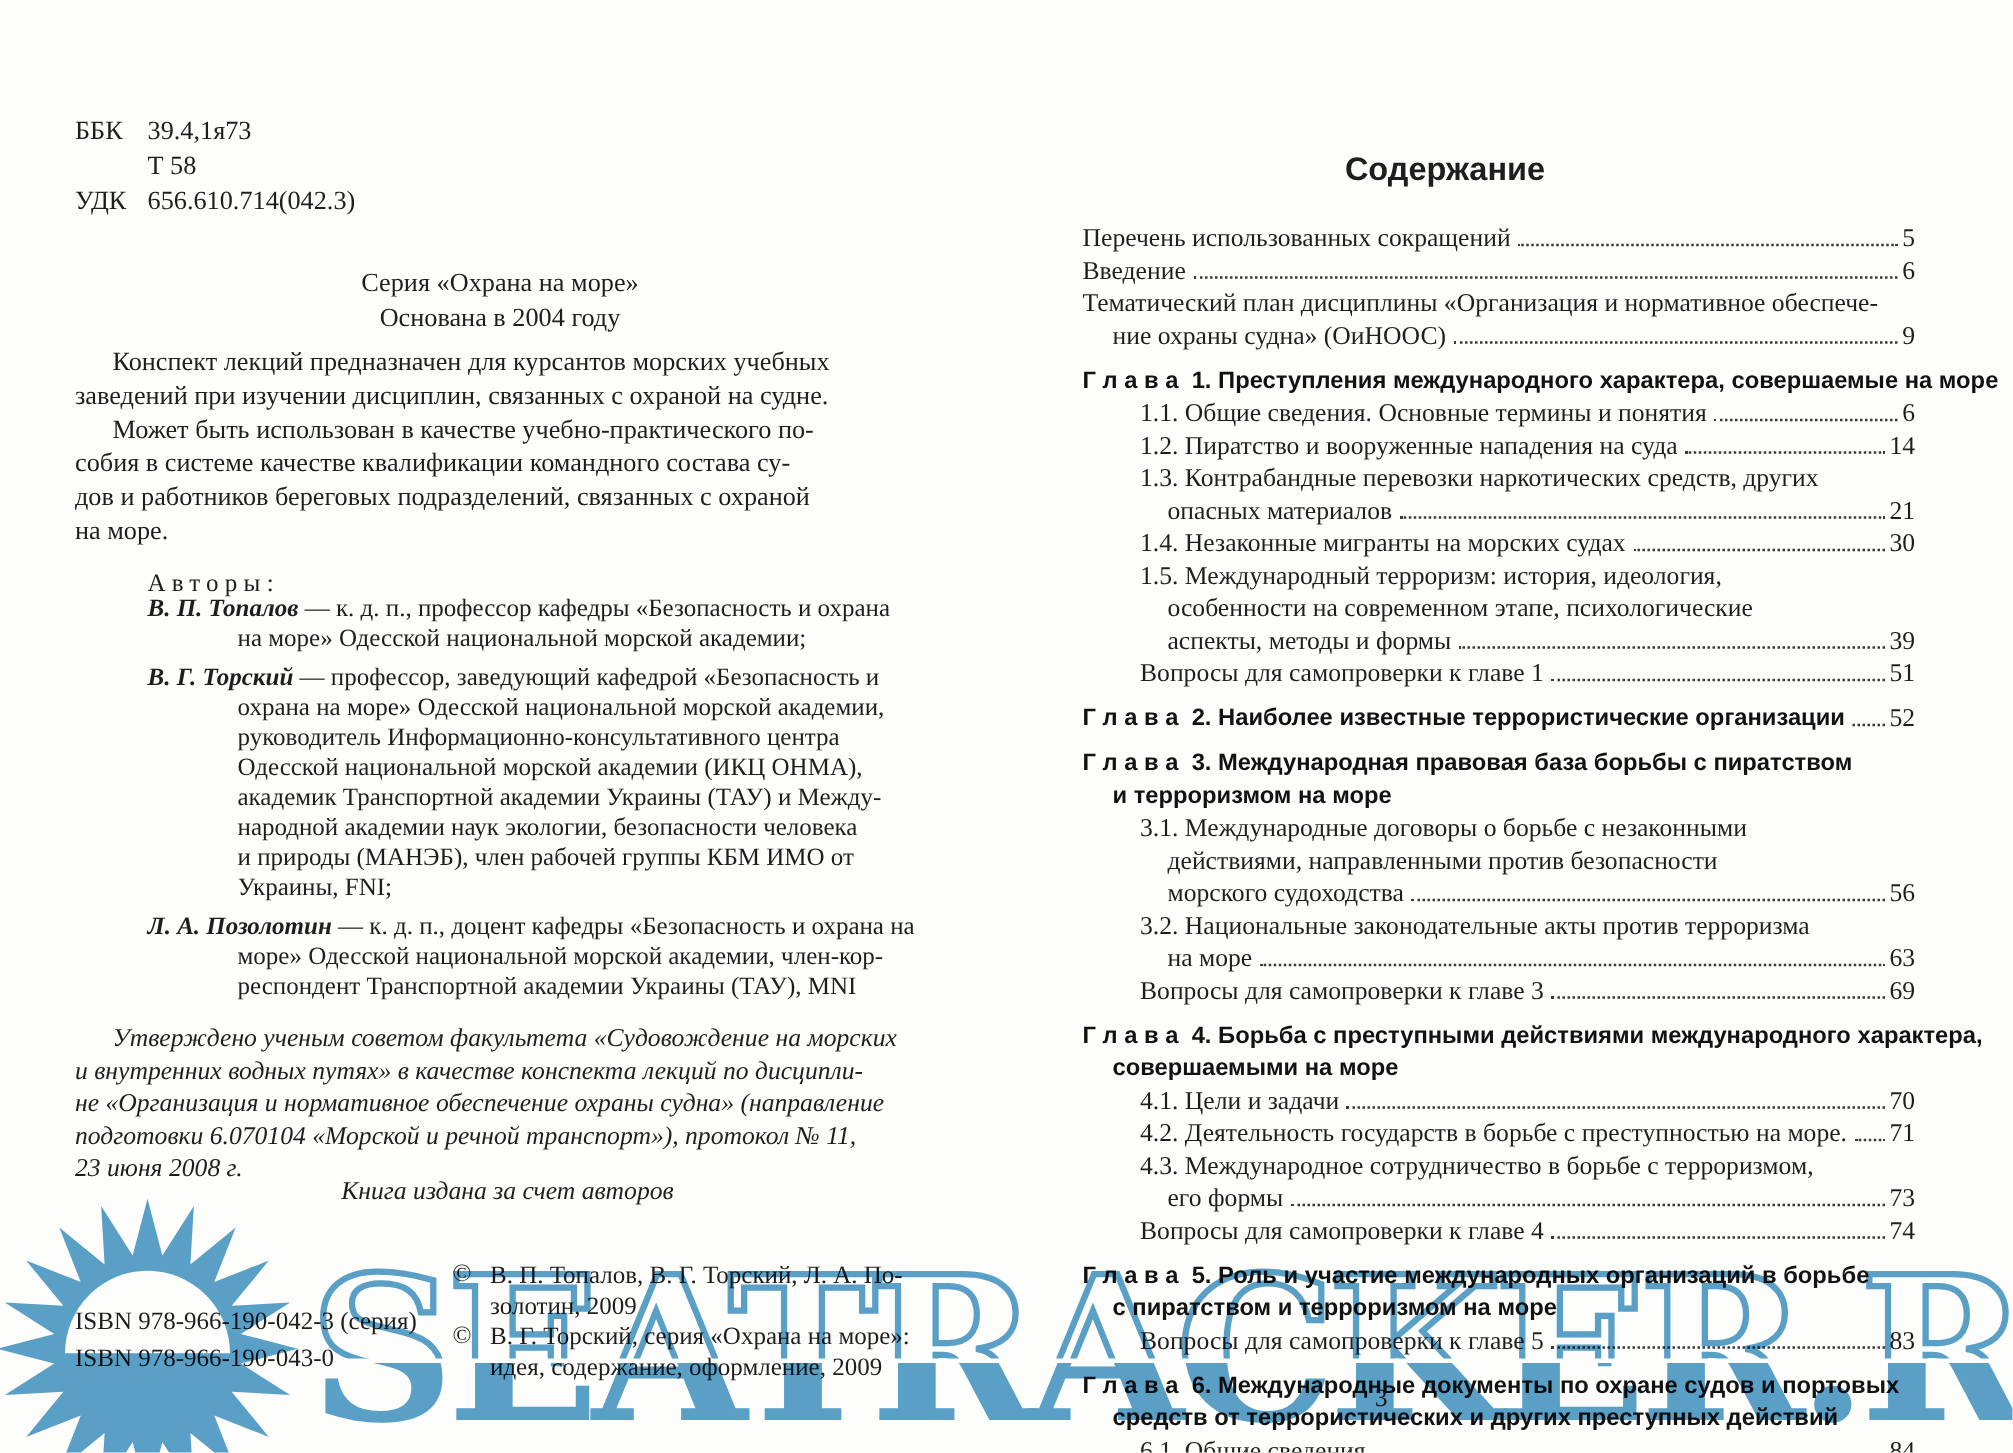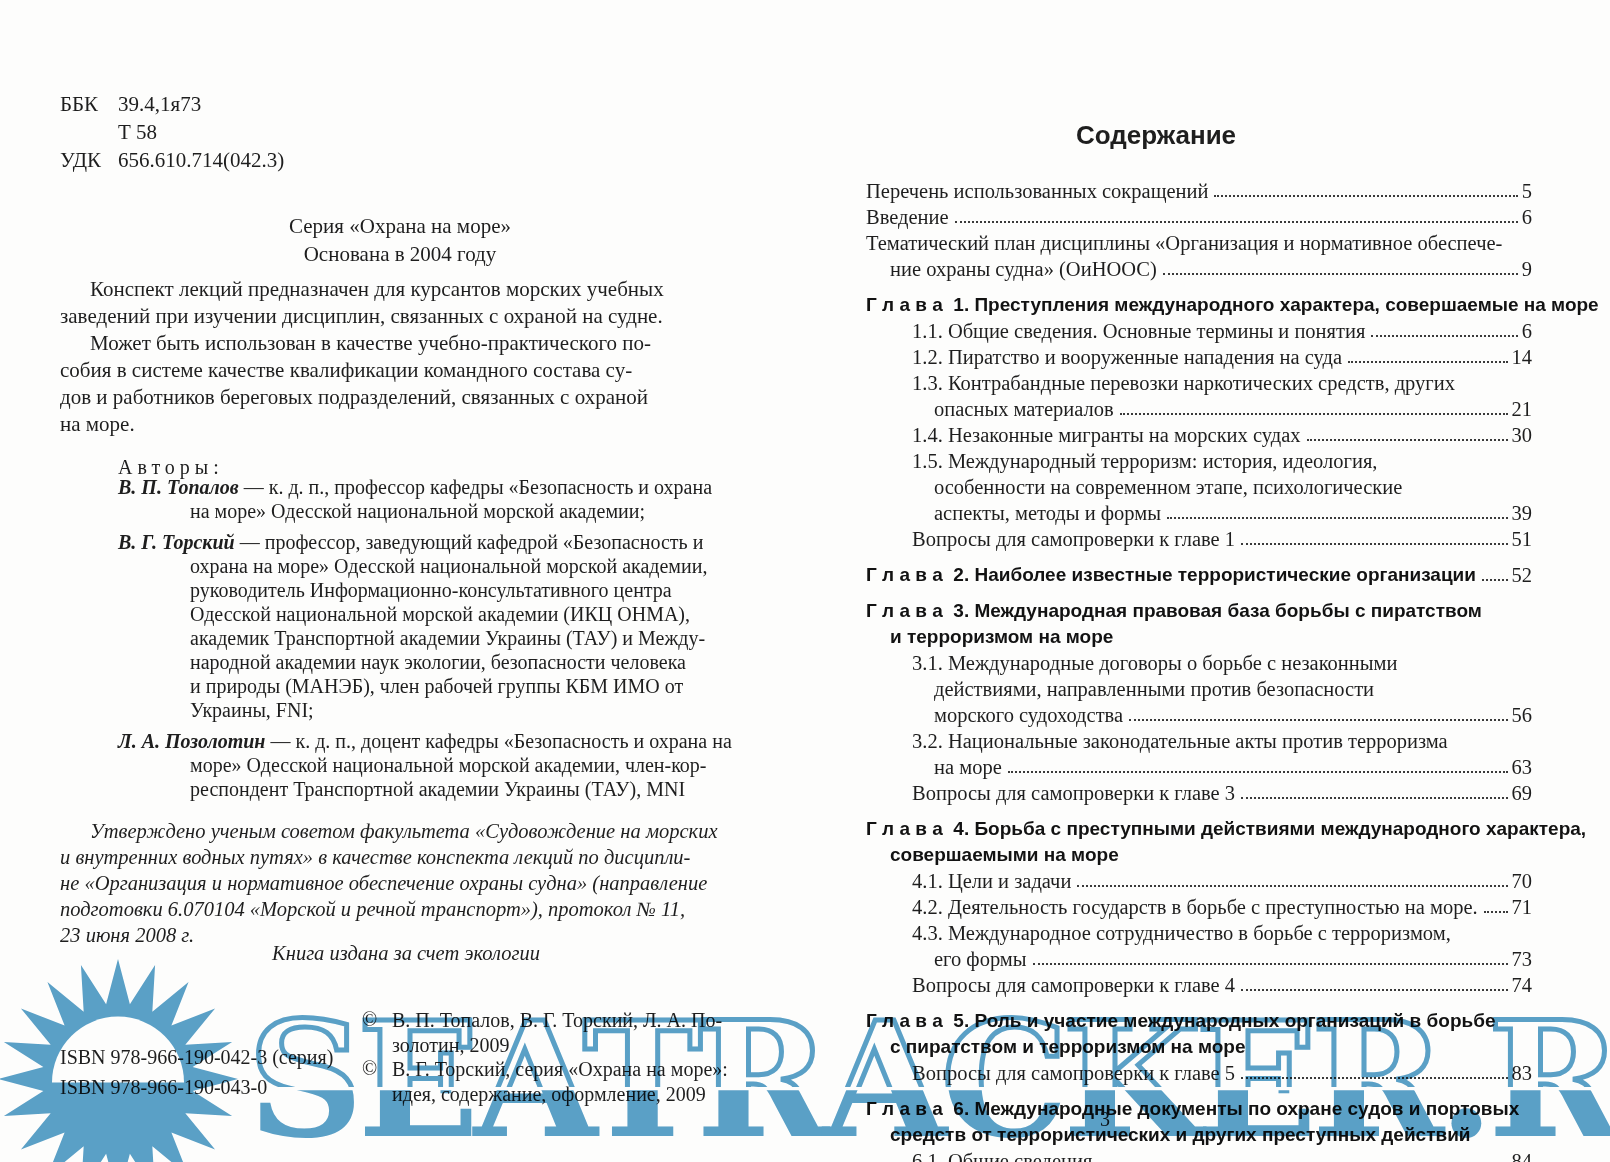--- a/index.html
+++ b/index.html
@@ -125,21 +125,21 @@
       </div>
 
     <div class="abs" id="approved">
         <div class="ln">Утверждено ученым советом факультета «Судовождение на морских</div>
         <div class="ln">и внутренних водных путях» в качестве конспекта лекций по дисципли-</div>
         <div class="ln">не «Организация и нормативное обеспечение охраны судна» (направление</div>
         <div class="ln">подготовки 6.070104 «Морской и речной транспорт»), протокол № 11,</div>
         <div class="ln">23 июня 2008 г.</div>
       </div>
 
-    <div class="abs" id="funding">Книга издана за счет экологии</div>
+    <div class="abs" id="funding">Книга издана за счет авторов</div>
 
     <div class="abs" id="isbn">
         <div class="ln">ISBN 978-966-190-042-3 (серия)</div>
         <div class="ln">ISBN 978-966-190-043-0</div>
       </div>
 
     <div class="abs" id="copyright-list">
         <div class="crow">
           <span class="csign">©</span>
           <span class="clines">

